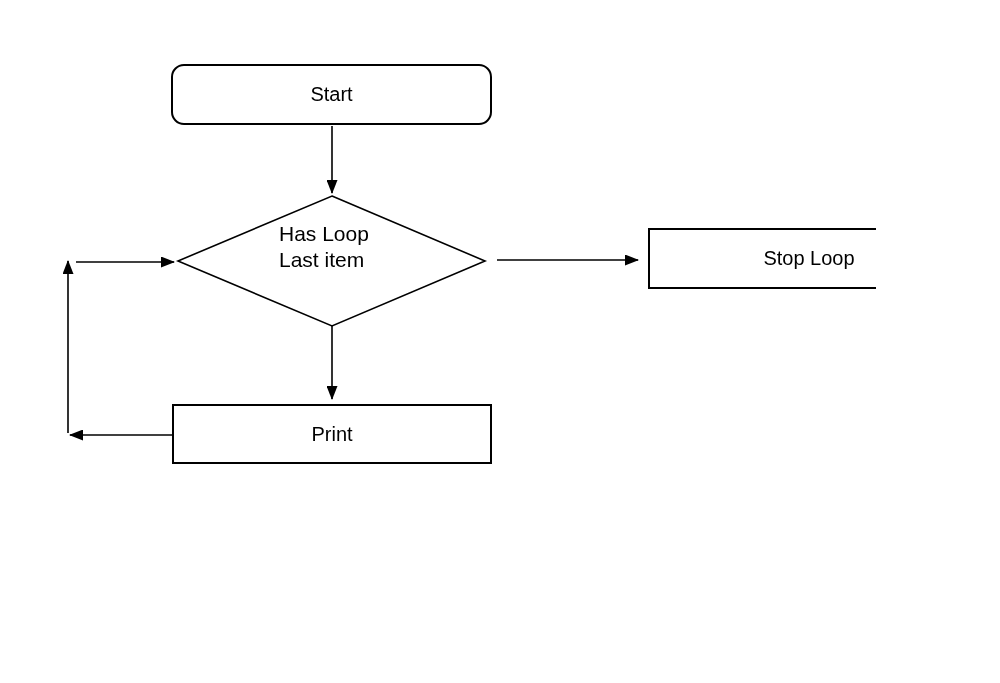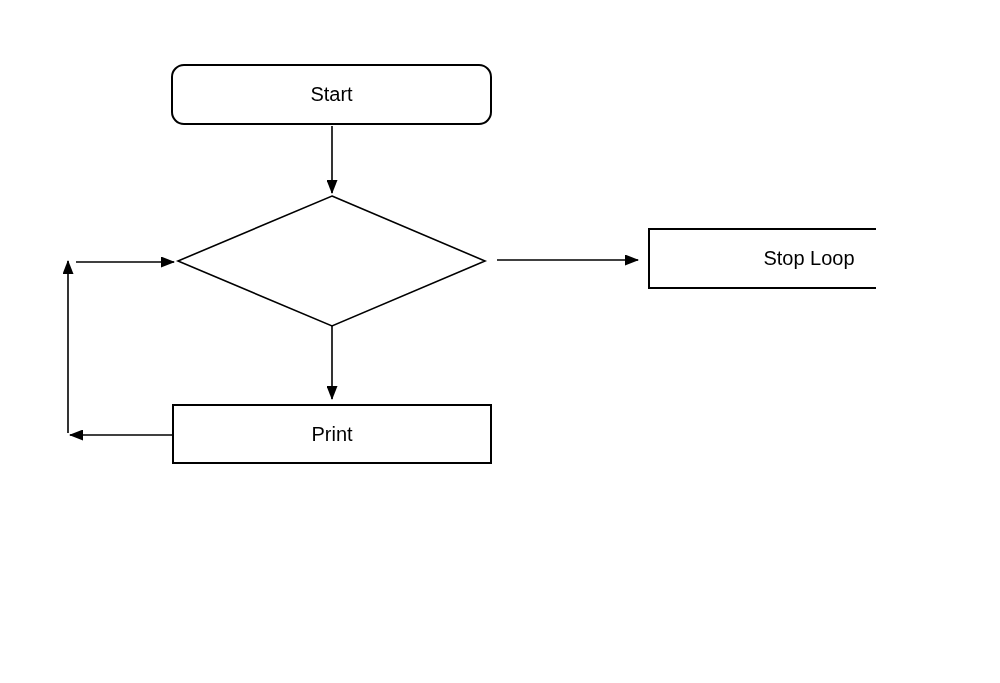--- a/index.html
+++ b/index.html
@@ -88,20 +88,22 @@
     <line x1="68" y1="433" x2="68" y2="261" stroke="#000000" stroke-width="1.6" marker-end="url(#arrowhead)"></line>
 
     <line x1="76" y1="262" x2="174" y2="262" stroke="#000000" stroke-width="1.6" marker-end="url(#arrowhead)"></line>
   </svg>
 
   <div class="node node-start">
     <span>Start</span>
   </div>
 
   <div class="decision-text">
+    <div>Has Loop</div>
+    <div>Last item</div>
   </div>
 
   <div class="node node-print">
     <span>Print</span>
   </div>
 
   <div class="node node-stop">
     <span>Stop Loop</span>
   </div>
 

